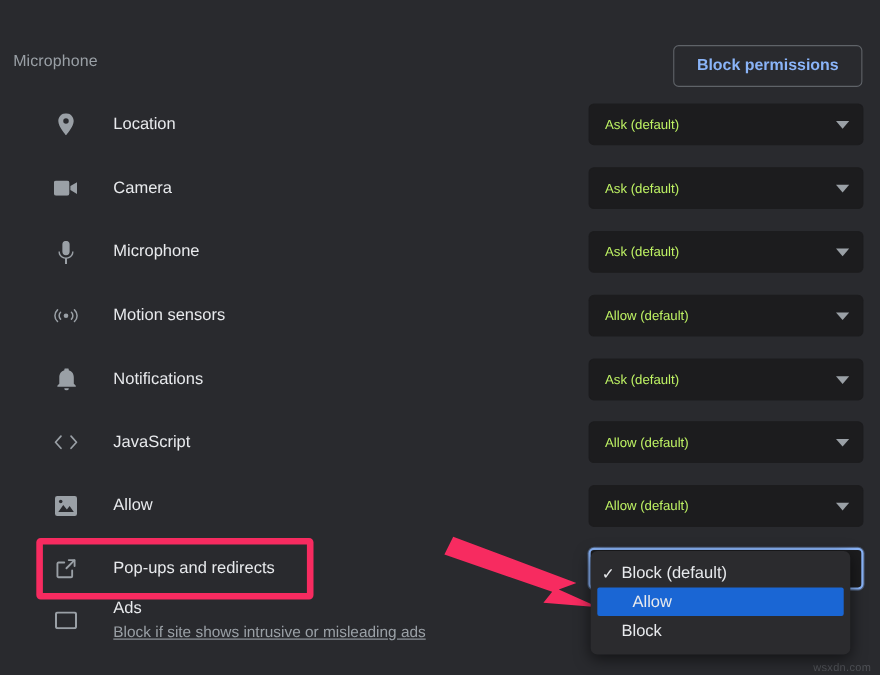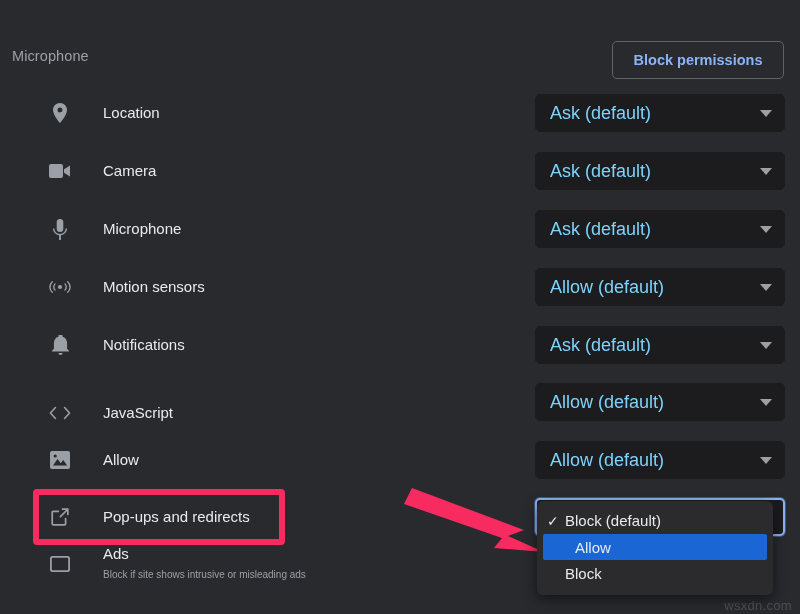--- a/index.html
+++ b/index.html
@@ -42,36 +42,36 @@
   .row .ico svg { display: block; }
   .labels {
     position: absolute; left: 103px; top: 50%;
     transform: translateY(-50%);
   }
   .lbl {
     font-size: 15px; color: #e8eaed; white-space: nowrap;
     line-height: 20px;
   }
   .sub {
-    font-size: 10px; color: #9aa0a6; white-space: nowrap;
-    line-height: 20px; margin-top: 1px;
+    font-size: 14px; color: #9aa0a6; white-space: nowrap;
+    line-height: 20px; margin-top: 1px; text-decoration: underline;
   }
 
   
   .sel {
     position: absolute; left: 535px;
     width: 250px; height: 38px;
     background: #1c1c1e; border: 1px solid #1c1c1e;
     border-radius: 5px;
     display: flex; align-items: center;
     padding: 0 12px 0 14px;
     cursor: pointer;
   }
   .sel .val {
-    flex: 1; font-size: 18px; color: #7dd3fc; white-space: nowrap;
+    flex: 1; font-size: 12px; color: #bef264; white-space: nowrap;
   }
   .sel .caret {
     width: 0; height: 0;
     border-left: 6px solid transparent;
     border-right: 6px solid transparent;
     border-top: 7px solid #9aa0a6;
   }
   .sel.focused {
     border: 2px solid #8ab4f8;
     box-shadow: 0 0 0 1px rgba(138,180,248,.35);
@@ -106,21 +106,21 @@
   }
   .menu-item .mtxt { white-space: nowrap; }
   .menu-item.selected {
     background: #1a66d4; margin: 0 6px; border-radius: 2px;
     padding-left: 32px; height: 26px;
   }
   .menu-item.plain { padding-left: 28px; }
 
   .watermark {
     position: absolute; right: 8px; bottom: 1px;
-    font-size: 13px; color: #4e5055; letter-spacing: .3px; margin-top: 35px;
+    font-size: 10px; color: #4e5055; letter-spacing: .3px; margin-top: 35px;
   }
 </style>
 </head>
 <body>
 
 <div id="root">
 
   <div class="section-title">Microphone</div>
 
   <div class="reset-btn">Block permissions</div>
@@ -175,21 +175,21 @@
       <div class="row" style="top: 320px;">
         <span class="ico">
           <svg width="17" height="20" viewBox="0 0 17 20">
             <path fill="currentColor" d="M8.5 20a2.1 2.1 0 0 0 2.1-2.1H6.4A2.1 2.1 0 0 0 8.5 20zm6.6-6.2V8.2c0-3.2-1.7-5.8-4.6-6.5v-.7a2 2 0 1 0-4 0v.7C3.6 2.4 1.9 5 1.9 8.2v5.6L0 15.7v.9h17v-.9l-1.9-1.9z"></path>
           </svg>
         </span>
         <div class="labels">
           <div class="lbl">Notifications</div>
         </div>
       </div>
-      <div class="row" style="top: 388px;">
+      <div class="row" style="top: 377px;">
         <span class="ico">
           <svg width="24" height="16" viewBox="0 0 24 16">
             <g fill="none" stroke="currentColor" stroke-width="1.7" stroke-linecap="round" stroke-linejoin="round">
               <polyline points="7,2 1.6,8 7,14"></polyline>
               <polyline points="17,2 22.4,8 17,14"></polyline>
             </g>
           </svg>
         </span>
         <div class="labels">
           <div class="lbl">JavaScript</div>

